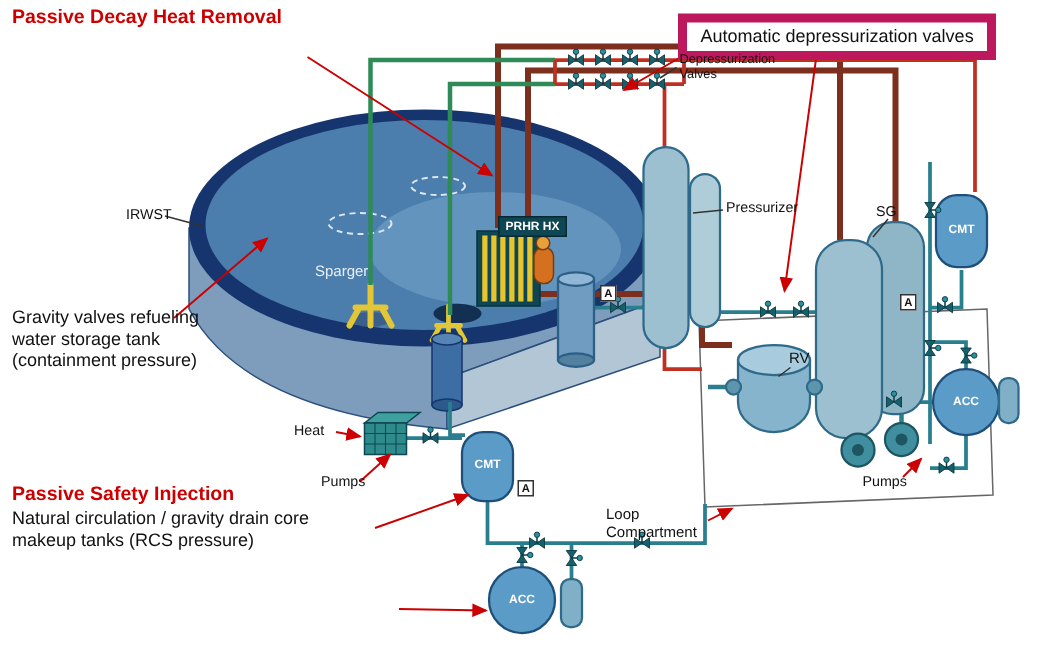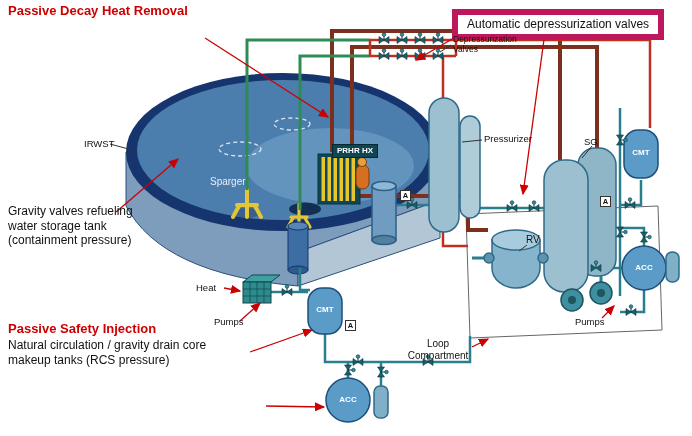--- a/index.html
+++ b/index.html
@@ -6,21 +6,21 @@
   html,body{background:#fff}
   .stage{position:relative;width:692px;height:436px;background:#fff;overflow:hidden;
          font-family:"Liberation Sans",sans-serif}
   .stage svg{position:absolute;left:0;top:0}
   .lbl{position:absolute;font-size:12px;line-height:1.22;color:#111;white-space:pre-line}
   .title{font-size:13px;font-weight:bold;color:var(--title-red,#cc0000)}
   .sm{font-size:9.5px}
   .s9{font-size:10px}
   .xs{font-size:8.5px;line-height:1.2}
   .wh{color:#e9eff7}
-  .ctr{text-align:center}
+  .ctr{text-align:left}
   .boxed{border:6px solid #be185d;padding:2px 9px;background:#fff;white-space:nowrap}
   .vlbl{font-size:8px;font-weight:bold;color:#fff;width:28px;text-align:center}
   .hxlbl{font-size:8px;font-weight:bold;color:#fff;background:#0e4653;border:1px solid #072830;
          padding:1px 4px;white-space:nowrap}
   .amark{position:absolute;width:11px;height:11px;border:1px solid #333;background:#fff;
          font-size:7.5px;font-weight:bold;line-height:10px;text-align:center;color:#111}
 </style>
 </head>
 <body>
 

